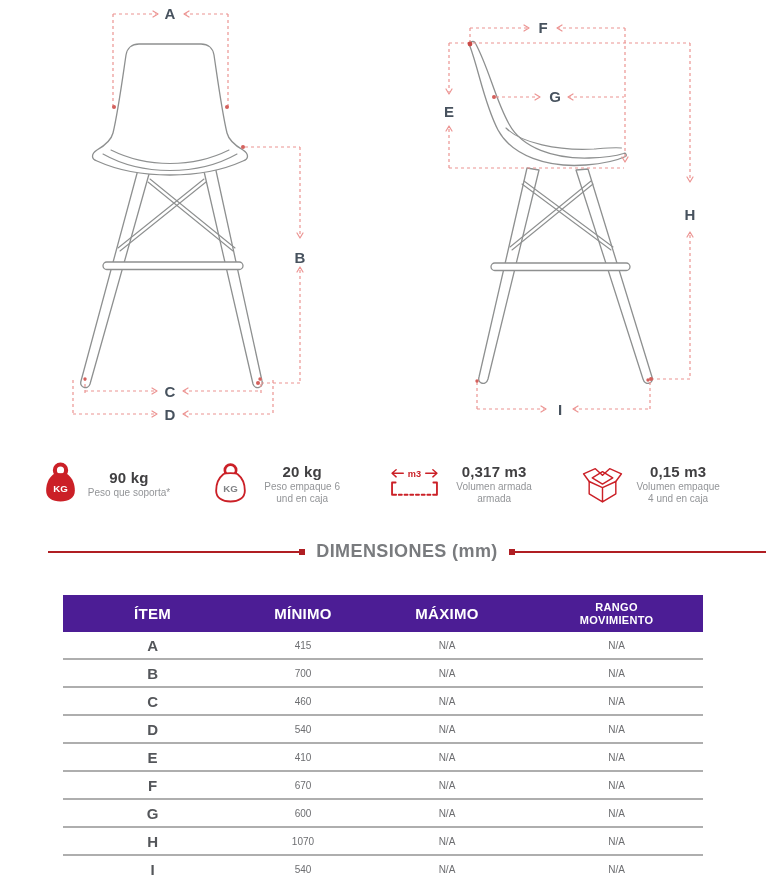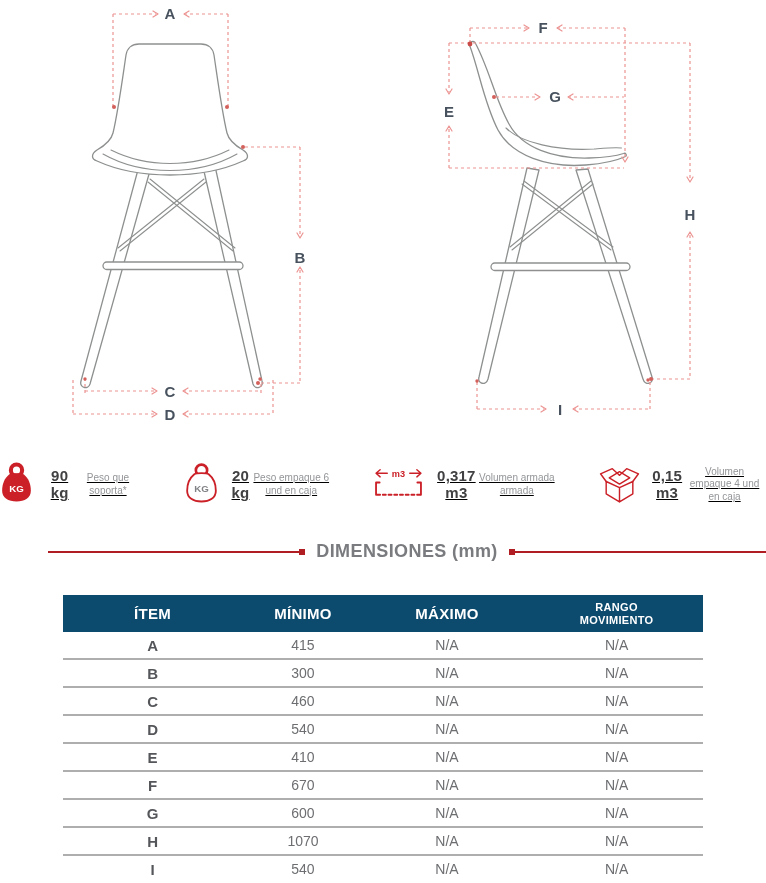--- a/index.html
+++ b/index.html
@@ -7,37 +7,37 @@
     width:766px;height:883px;background:#ffffff;
     font-family:"Liberation Sans", sans-serif;
     overflow:hidden;
   }
   .diagram-area{width:766px;height:445px;position:relative;}
   .diagram-area svg{display:block;}
 
   
   .specs-row{display:flex;justify-content:center;align-items:center;gap:44px;margin-top:8px;height:62px;}
   .spec-item{display:flex;align-items:center;gap:11px;}
-  .spec-text{display:flex;flex-direction:row;align-items:center;text-align:center;text-decoration:underline;}
+  .spec-text{display:flex;flex-direction:column;text-align:center;}
   .spec-value{font-size:15px;font-weight:bold;color:#414042;letter-spacing:.2px;}
   .spec-caption{font-size:10px;color:#939598;line-height:1.22;max-width:88px;margin-top:1px;}
 
   
   .section-header{display:flex;align-items:center;margin-top:26px;gap:11px;margin-left:48px;}
   .rule{flex:1;display:flex;align-items:center;}
   .rule .line{flex:1;height:2px;background:#b01e23;}
   .rule .sq{width:6px;height:6px;background:#b01e23;flex:0 0 auto;}
   .section-title{font-size:18px;font-weight:bold;color:#797b7e;letter-spacing:.4px;white-space:nowrap;}
 
   
   .dim-table{width:640px;margin:33px auto 0;border-collapse:collapse;table-layout:fixed;}
-  .dim-table thead th{background:#0c4a6e;color:#ffffff;font-weight:bold;font-size:15px;height:37px;padding:0;letter-spacing:.3px;}
+  .dim-table thead th{background:#4c1d95;color:#ffffff;font-weight:bold;font-size:15px;height:37px;padding:0;letter-spacing:.3px;}
   .dim-table thead th.small{font-size:11px;line-height:1.15;margin-top:36px;}
   .dim-table thead th.small span{display:inline-block;max-width:95px;}
-  .dim-table tbody td{height:26px;text-align:center;vertical-align:middle;font-size:14px;color:#6d6e71;border-bottom:2px solid #aeaeae;padding:0;}
+  .dim-table tbody td{height:26px;text-align:center;vertical-align:middle;font-size:10px;color:#6d6e71;border-bottom:2px solid #aeaeae;padding:0;}
   .dim-table tbody tr:last-child td{border-bottom:none;}
   .dim-table tbody td.item{font-weight:bold;color:#54565a;font-size:15px;}
 </style>
 </head>
 <body>
 
 <div class="diagram-area">
   <svg width="766" height="445" viewBox="0 0 766 445" xmlns="http://www.w3.org/2000/svg">
 
     <g stroke="#8e9090" stroke-width="1.3" fill="none" stroke-linejoin="round" stroke-linecap="round">
@@ -261,21 +261,21 @@
   </thead>
   <tbody>
     <tr>
       <td class="item">A</td>
       <td>415</td>
       <td>N/A</td>
       <td>N/A</td>
     </tr>
     <tr>
       <td class="item">B</td>
-      <td>300</td>
+      <td>700</td>
       <td>N/A</td>
       <td>N/A</td>
     </tr>
     <tr>
       <td class="item">C</td>
       <td>460</td>
       <td>N/A</td>
       <td>N/A</td>
     </tr>
     <tr>

